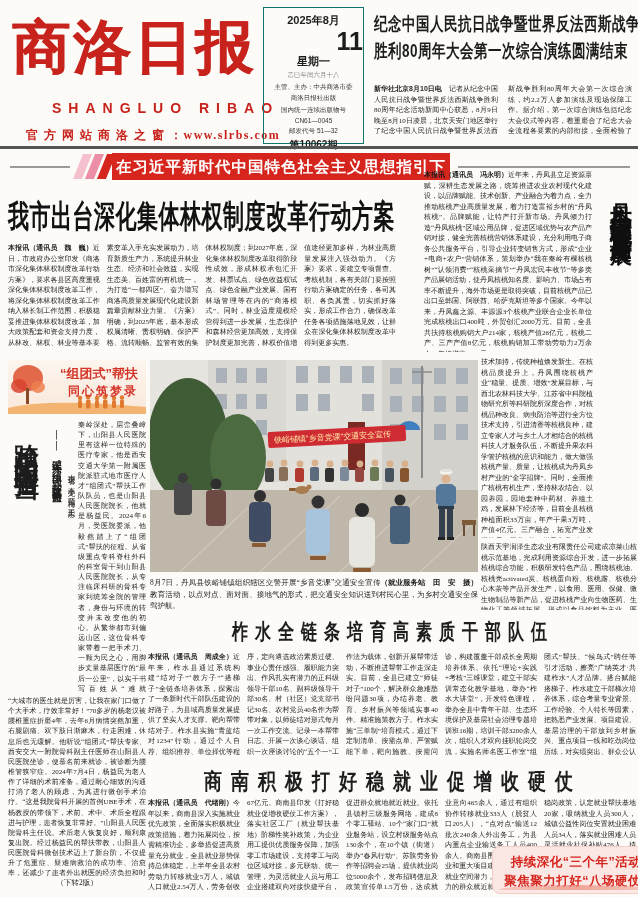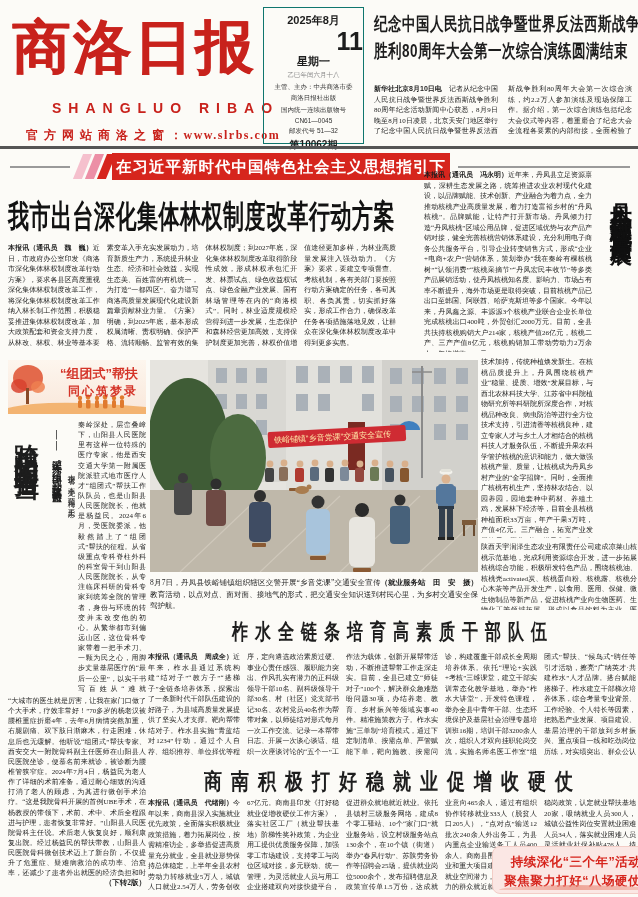--- a/index.html
+++ b/index.html
@@ -59,21 +59,21 @@
   .feat-logo-l1{position:absolute;right:8px;top:5px;font-size:13px;font-weight:900;color:#d43327;}
   .feat-logo-l2{position:absolute;right:8px;top:23px;font-size:12px;font-weight:900;color:#d43327;letter-spacing:2px;}
   .feat-vtitle{left:10px;top:424px;width:34px;height:268px;writing-mode:vertical-rl;text-orientation:upright;
       font-size:25px;font-weight:900;letter-spacing:4px;}
   .feat-vsub{left:47px;top:430px;width:16px;height:258px;writing-mode:vertical-rl;
       font-size:9.5px;font-weight:bold;letter-spacing:1.5px;}
   .feat-vby{left:64px;top:468px;width:12px;height:170px;writing-mode:vertical-rl;
       font-size:7.5px;color:#333;letter-spacing:1px;}
   .feat-b1{left:78px;top:420px;width:68px;height:272px;font-size:7px;line-height:1.45;}
   .feat-b2{left:8px;top:696px;width:138px;height:180px;font-size:7px;line-height:1.45;}
-  .feat-cont{left:8px;top:878px;width:138px;text-align:right;font-size:7.5px;font-weight:bold;}
+  .feat-cont{left:8px;top:878px;width:138px;text-align:center;font-size:7.5px;font-weight:normal;}
 
   
   .photo{left:150px;top:360px;width:328px;height:212px;}
   .caption{left:150px;top:577px;width:328px;height:34px;font-size:7.5px;line-height:1.55;}
   .caption .credit{float:right;font-weight:bold;}
 
   
   .zs-headline{left:148px;top:619px;width:490px;text-align:center;font-size:16px;font-weight:900;
       letter-spacing:7px;transform:scaleY(1.35);transform-origin:top center;}
   .zs-body{left:148px;top:652px;width:488px;height:108px;column-count:5;column-gap:7px;

